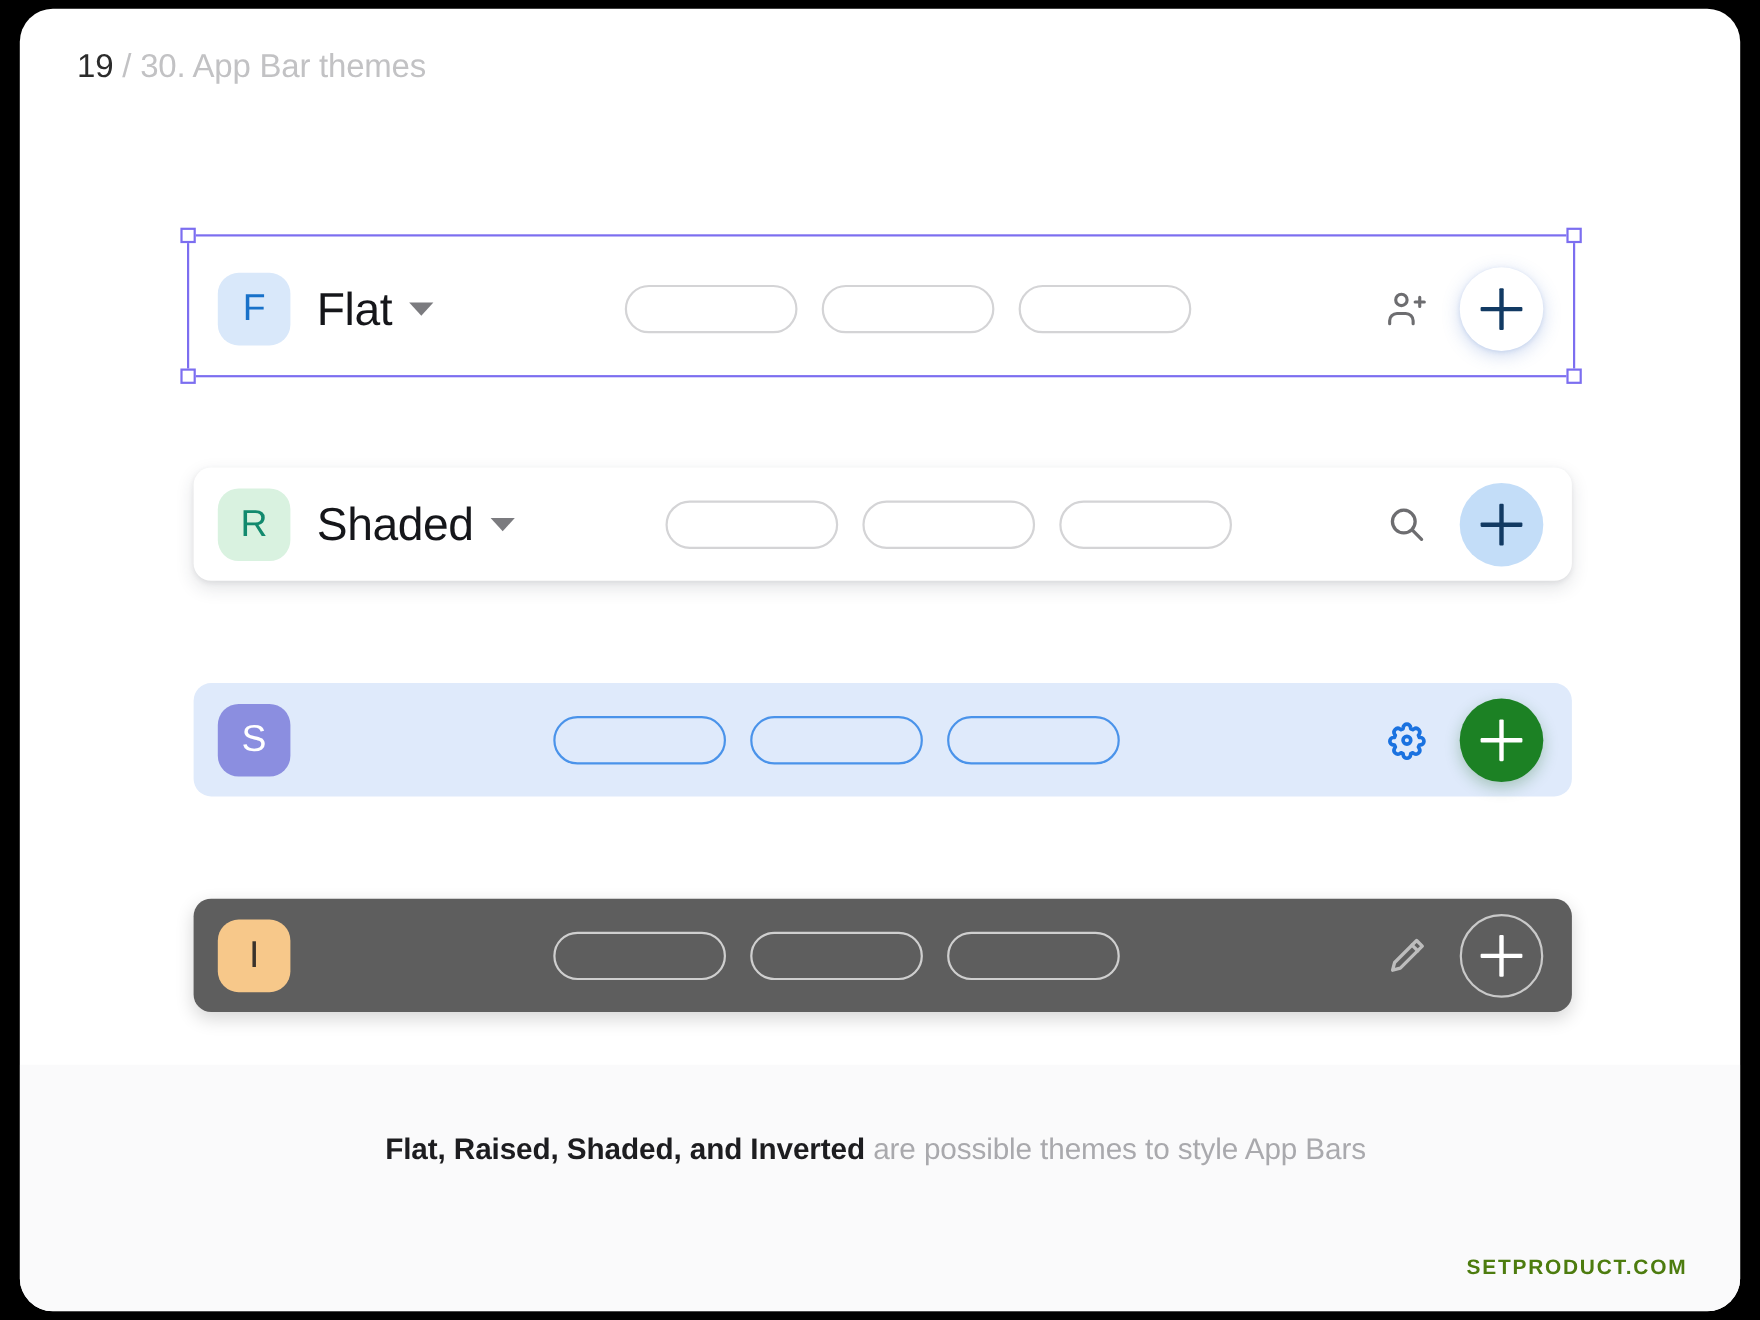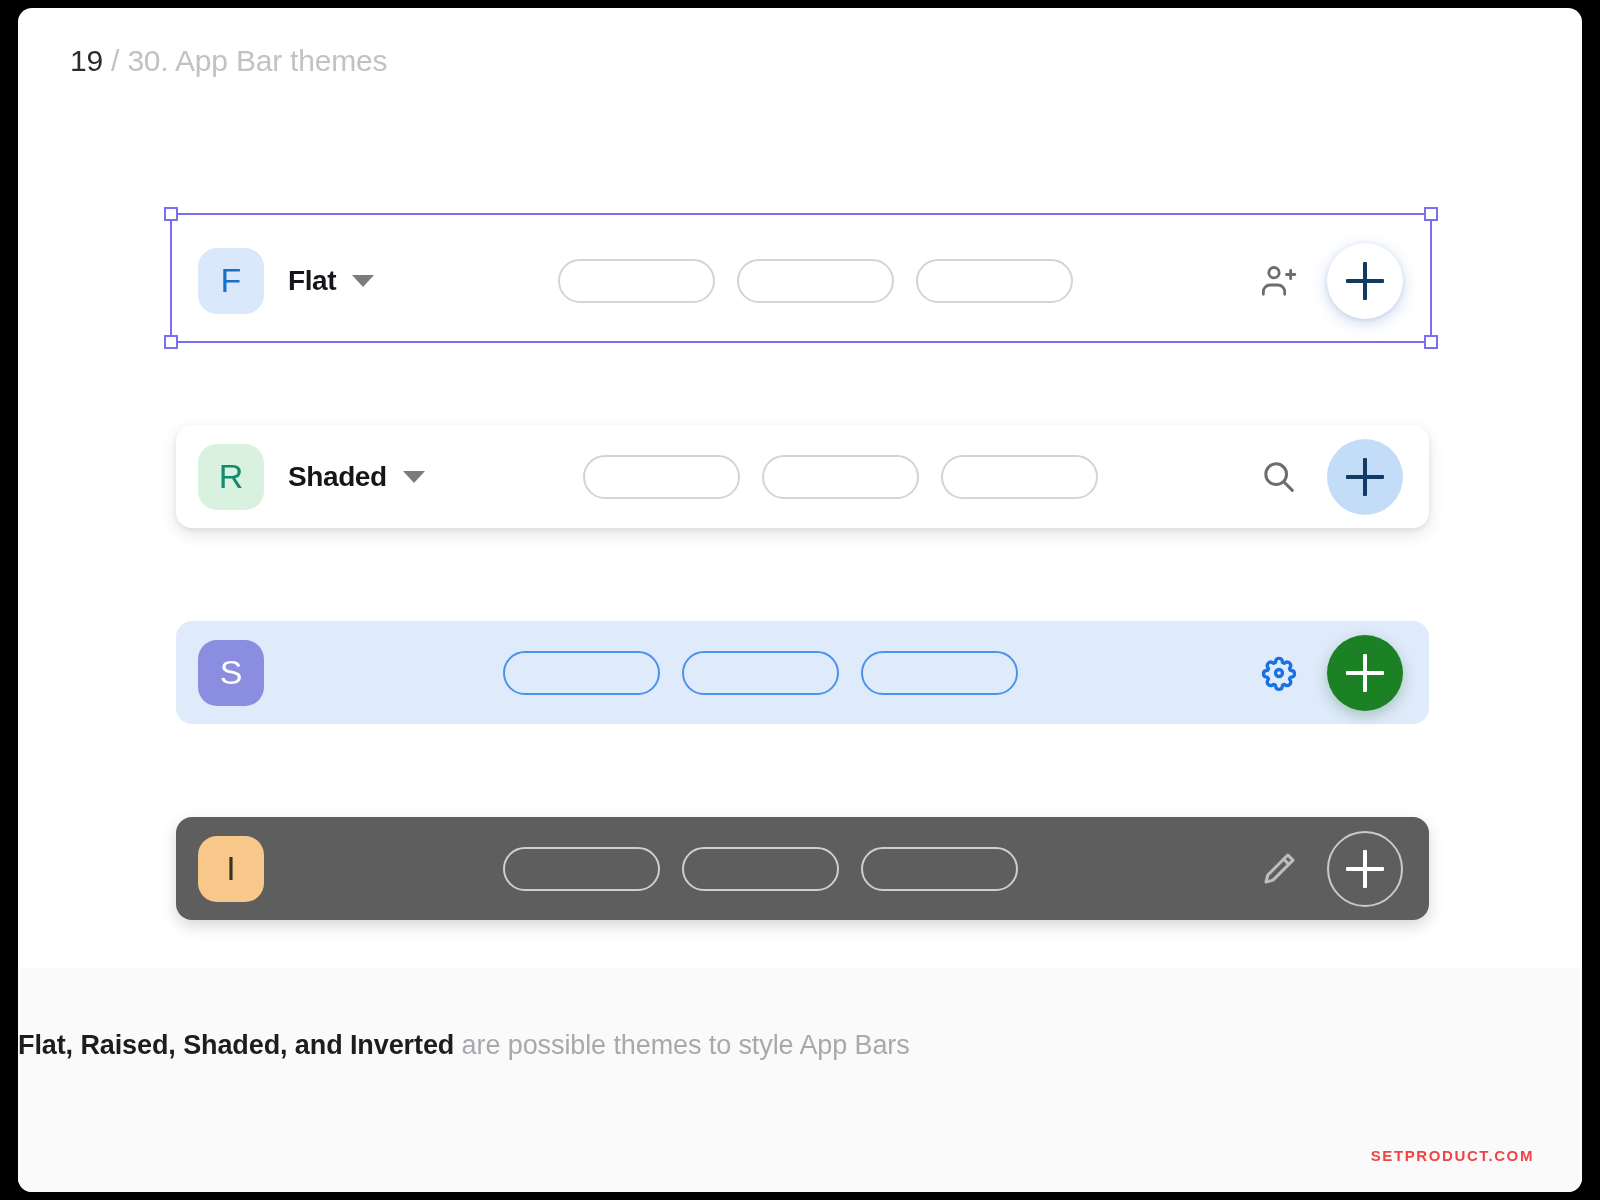--- a/index.html
+++ b/index.html
@@ -7,21 +7,21 @@
     width: 1600px; height: 1200px;
     background: #000000;
     font-family: "Liberation Sans", sans-serif;
     overflow: hidden;
   }
   .canvas {
     position: absolute;
     left: 18px; top: 8px;
     width: 1564px; height: 1184px;
     background: #ffffff;
-    border-radius: 14px;
+    border-radius: 30px;
     overflow: hidden;
   }
 
   
   .header {
     position: absolute;
     left: 52px; top: 36px;
     font-size: 30px;
     letter-spacing: -0.2px;
     white-space: nowrap;
@@ -57,22 +57,22 @@
     flex: 0 0 auto;
   }
   .av-f { background: #d9e8fa; color: #1871c9; }
   .av-r { background: #d9f2e0; color: #128a6e; }
   .av-s { background: #8b8ee0; color: #ffffff; }
   .av-i { background: #f7c88a; color: #39322b; }
 
   
   .title-wrap { display: flex; align-items: center; margin-left: 24px; flex: 0 0 auto; }
   .title {
-    font-size: 28px;
-    font-weight: 700;
+    font-size: 42px;
+    font-weight: 400;
     letter-spacing: -0.4px;
     white-space: nowrap;
   }
   .t-dark  { color: #15161a; }
   .t-navy  { color: #103668; }
   .t-light { color: #d8d8d8; }
 
   .caret {
     width: 0; height: 0;
     margin-left: 16px;
@@ -145,35 +145,35 @@
 
   
   .footer-area {
     position: absolute;
     left: 0; right: 0; top: 960px; bottom: 0;
     background: #fafafb;
   }
   .caption {
     position: absolute;
     left: 0; right: 8px; top: 62px;
-    text-align: left;
+    text-align: center;
     font-size: 27px;
     letter-spacing: -0.1px;
     white-space: nowrap;
   }
   .caption .strong { color: #1d1d20; font-weight: 700; }
   .caption .muted  { color: #a9a9ad; font-weight: 400; }
 
   .watermark {
     position: absolute;
     right: 48px; bottom: 28px;
-    font-size: 15px;
+    font-size: 19px;
     letter-spacing: 1.6px;
     font-weight: 600;
-    color: #ef4444;
+    color: #4d7c0f;
   }
 </style>
 </head>
 <body>
 
 <div class="canvas">
 
   <div class="header">
     <span class="num">19</span><span class="rest"> / 30. App Bar themes</span>
   </div>

